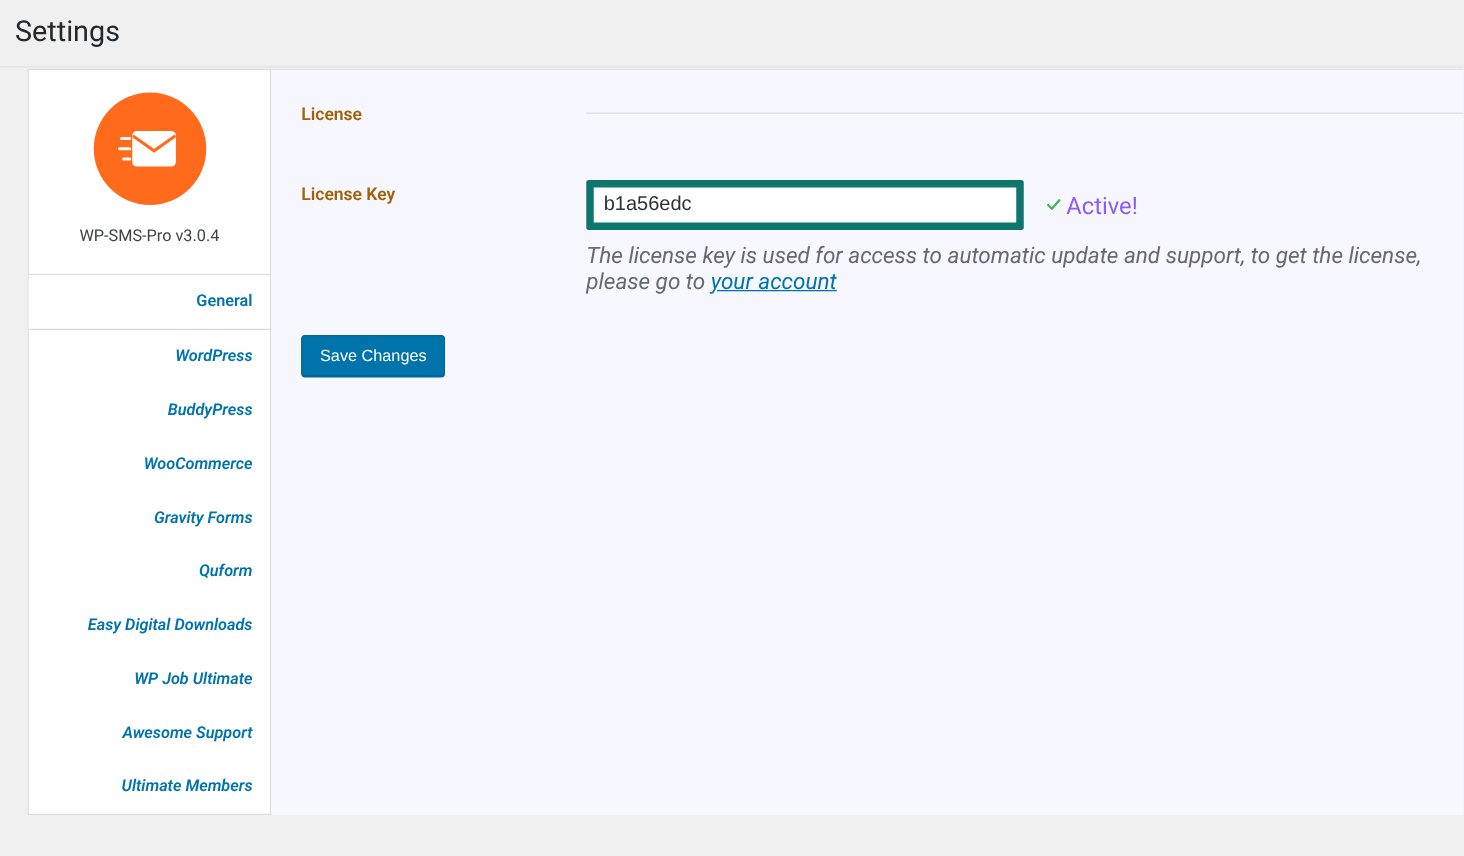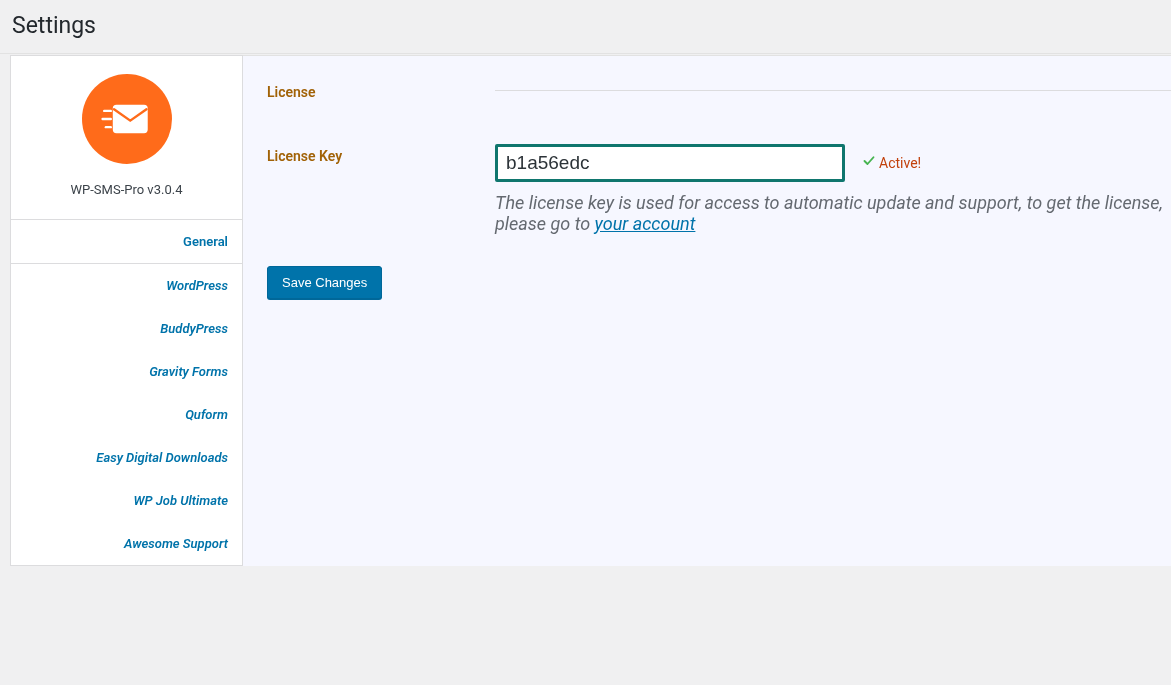--- a/index.html
+++ b/index.html
@@ -17,23 +17,23 @@
     .page-header h1 {
       font-size: 23px;
       font-weight: 400;
       color: #23282d;
     }
     .wrap {
       display: flex;
       margin-top: 1px;
     }
     .sidebar {
-      width: 233px;
+      width: 195px;
       flex-shrink: 0;
-      margin-left: 10px;
+      margin-left: 22px;
     }
     .plugin-card {
       background: #fff;
       border: 1px solid #dcdcde;
       text-align: center;
       padding: 18px 10px 22px;
     }
     .plugin-icon-wrap {
       width: 90px;
       height: 90px;
@@ -101,30 +101,31 @@
     .license-heading-row { margin-bottom: 44px; }
     .license-heading-row .form-field hr { margin-top: 10px; }
     .license-row .form-field-inner {
       display: flex;
       align-items: center;
       gap: 18px;
     }
     .text-input {
       width: 350px;
       padding: 5px 8px;
+      font-size: 16px;
+      border: 6px solid #0f766e;
+      border-radius: 2px;
+      background: #fff;
+      color: #2c3338;
+    }
+    .status-active {
+      color: #8b5cf6;
       font-size: 19px;
-      border: 3px solid #0f766e;
-      border-radius: 2px;
-      background: #fff;
-      color: #2c3338;
-    }
-    .status-active {
-      color: #c2410c;
-      font-size: 14px;
       display: inline-flex;
+      align-items: center;
       gap: 4px;
     }
     .status-active svg { width: 12px; height: 12px; }
     .help-text {
       margin-top: 10px;
       font-style: italic;
       color: #646970;
       font-size: 18px;
     }
     .help-text a {
@@ -162,25 +163,27 @@
             <line x1="6" y1="32" x2="12" y2="32" stroke="#fff"></line>
           </g>
         </svg>
       </div>
       <div class="plugin-name">WP-SMS-Pro v3.0.4</div>
     </div>
     <nav class="tabs" id="tabs-nav">
         <a class="tab-item active">General</a>
         <a class="tab-item">WordPress</a>
         <a class="tab-item">BuddyPress</a>
+        <a class="tab-item">WooCommerce</a>
         <a class="tab-item">Gravity Forms</a>
         <a class="tab-item">Quform</a>
         <a class="tab-item">Easy Digital Downloads</a>
         <a class="tab-item">WP Job Ultimate</a>
         <a class="tab-item">Awesome Support</a>
+        <a class="tab-item">Ultimate Members</a>
       </nav>
   </div>
 
   <div class="content">
 
     <div class="form-row license-heading-row">
       <div class="form-label">License</div>
       <div class="form-field">
         <hr class="section-divider">
       </div>

